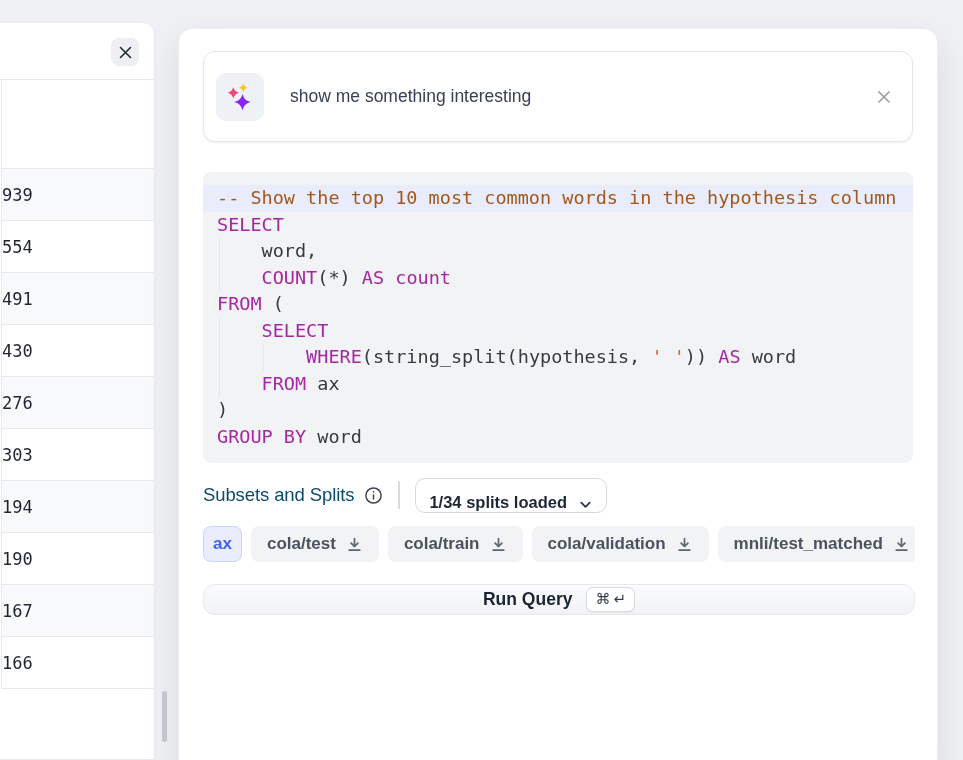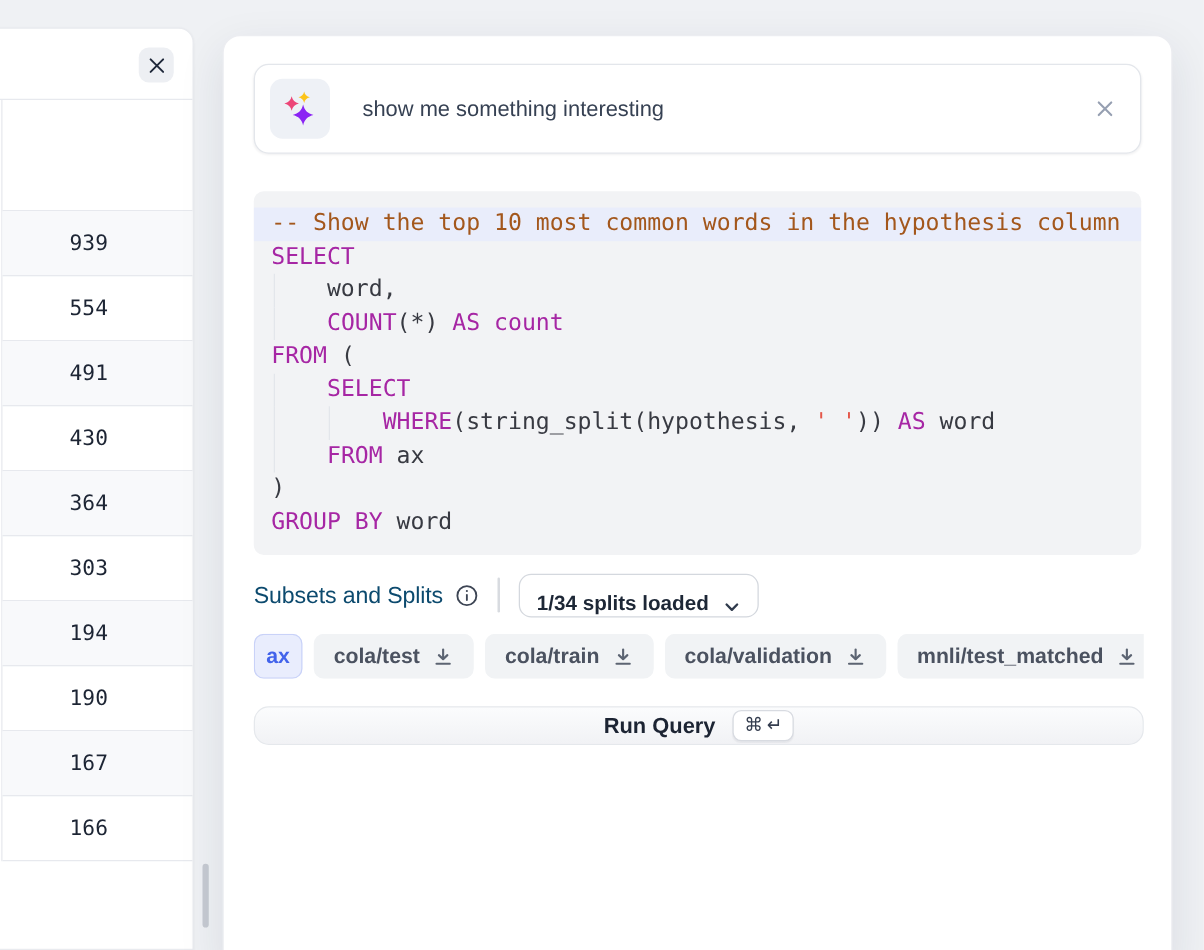--- a/index.html
+++ b/index.html
@@ -12,31 +12,31 @@
   #stage{position:relative;width:963px;height:760px;overflow:hidden;background:#eff1f4;}
 
   
   .left-card{position:absolute;left:-14px;top:22px;width:169px;height:738px;background:#fff;
     border:1px solid #e9ebef;border-top-right-radius:12px;box-shadow:0 1px 2px rgba(16,24,40,.05);}
   .left-header{position:relative;height:57px;border-bottom:1px solid var(--border);}
   .card-close{position:absolute;right:15px;top:15px;width:28px;height:28px;border-radius:8px;
     background:#edeff3;display:flex;align-items:center;justify-content:center;cursor:pointer;}
   .rows-wrap{margin-left:14px;border-left:1px solid var(--border);}
   .t-row{height:52px;border-bottom:1px solid var(--border);display:flex;align-items:center;
-    justify-content:center;padding-right:14px;font-family:"DejaVu Sans Mono",monospace;
+    justify-content:flex-start;padding-right:14px;font-family:"DejaVu Sans Mono",monospace;
     font-size:17px;color:#1d2534;}
   .t-row.tall{height:89px;}
   .t-row.shaded{background:#f8f9fb;}
   .scroll-thumb{position:absolute;left:162px;top:691px;width:5px;height:51px;border-radius:3px;background:#c6cad2;}
 
   
   .modal{position:absolute;left:178px;top:28px;width:760px;height:746px;background:#fff;
     border:1px solid #ecedf1;border-radius:14px;box-shadow:0 12px 36px rgba(30,40,70,.10);
     padding:22px 24px;}
-  .ask-card{height:72px;border:1px solid #e3e6eb;border-radius:12px;box-shadow:0 1px 2px rgba(16,24,40,.06);
+  .ask-card{height:91px;border:1px solid #e3e6eb;border-radius:12px;box-shadow:0 1px 2px rgba(16,24,40,.06);
     display:flex;align-items:center;padding:0 18px 0 12px;gap:26px;cursor:text;background:#fff;}
   .spark-tile{width:48px;height:48px;border-radius:10px;background:#eef1f6;flex:none;
     display:flex;align-items:center;justify-content:center;}
   .ask-text{flex:1;font-size:17.5px;color:#364153;}
   .ask-close{flex:none;display:flex;cursor:pointer;}
 
   .code-block{margin-top:30px;background:var(--codebg);border-radius:8px;padding:13px 0;
     font-family:"DejaVu Sans Mono",monospace;font-size:18.5px;line-height:26.5px;
     overflow:hidden;cursor:text;}
   .code-line{white-space:pre;padding:0 14px;color:var(--plain);}
@@ -93,21 +93,21 @@
         <div class="t-row">
           <span>554</span>
         </div>
         <div class="t-row shaded">
           <span>491</span>
         </div>
         <div class="t-row">
           <span>430</span>
         </div>
         <div class="t-row shaded">
-          <span>364</span>
+          <span>276</span>
         </div>
         <div class="t-row">
           <span>303</span>
         </div>
         <div class="t-row shaded">
           <span>194</span>
         </div>
         <div class="t-row">
           <span>190</span>
         </div>

